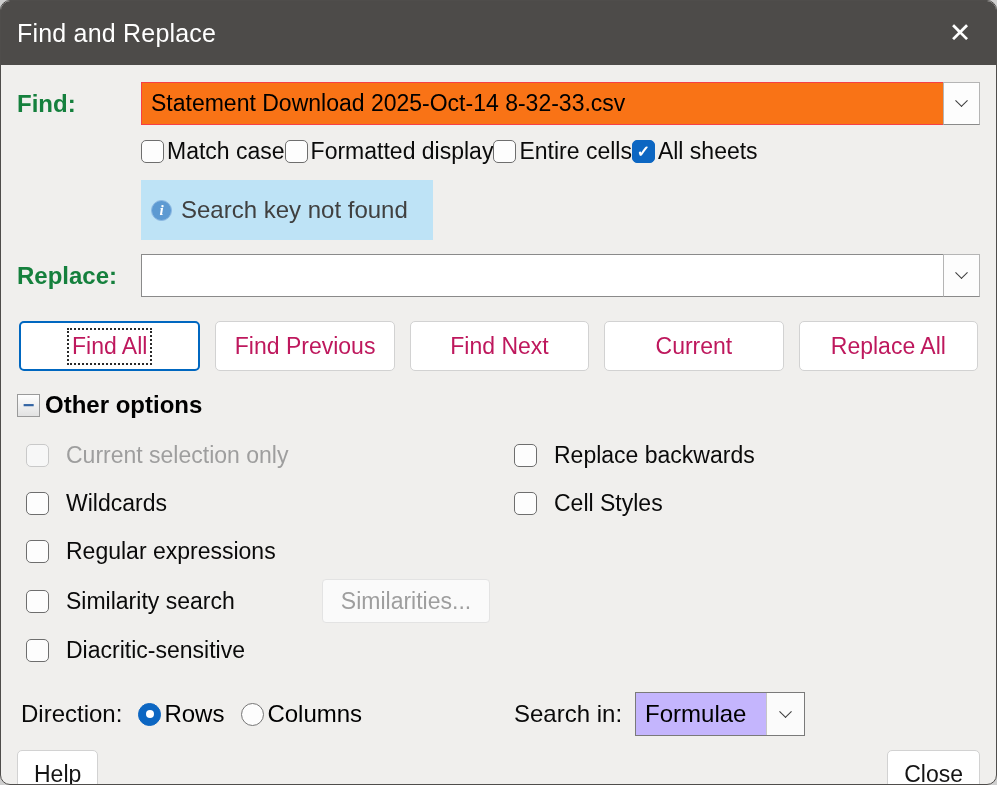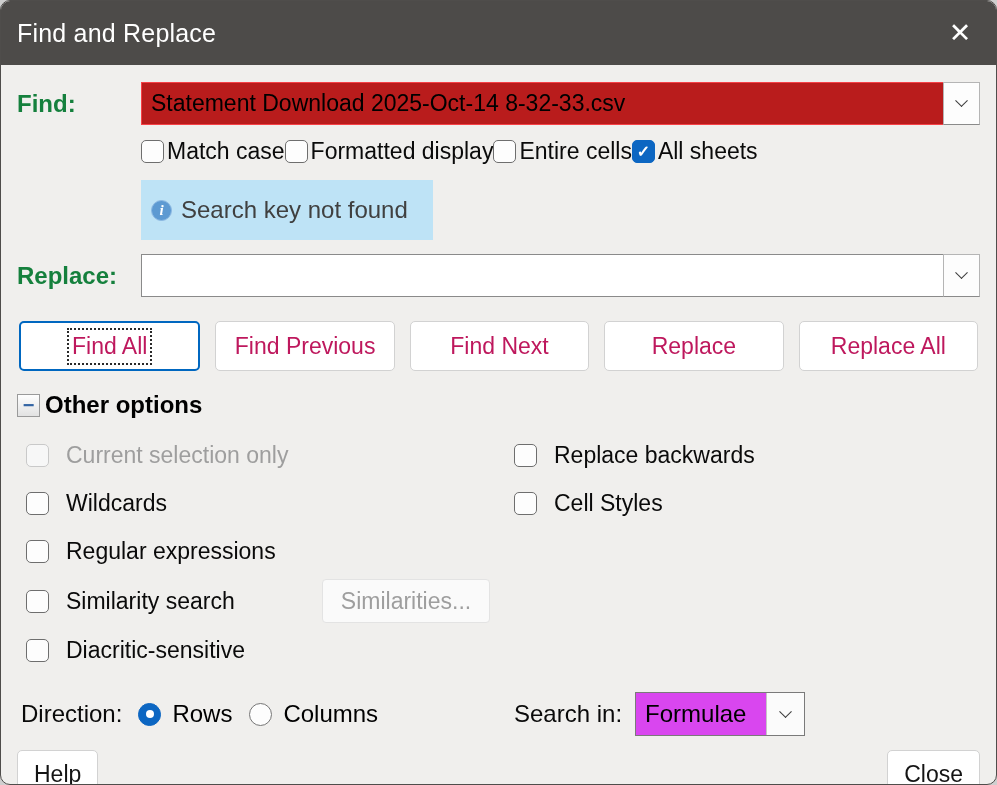--- a/index.html
+++ b/index.html
@@ -26,21 +26,21 @@
   
   .body { padding:17px 16px 14px 16px; }
   .field-row { display:flex; align-items:center; }
   .field-label { flex:0 0 124px; font-size:24px; font-weight:700; color:#15803d; }
   .combo { flex:1; display:flex; height:43px; }
   .combo input {
     flex:1; height:100%; border:1px solid #8a8a8a; border-right:none;
     font-family:"Liberation Sans",sans-serif; font-size:23px; color:#000;
     padding:0 9px; outline:none; background:#fff;
   }
-  .combo input.not-found { background:#b91c1c; border-color:#f64046; }
+  .combo input.not-found { background:#f97316; border-color:#f64046; }
   .combo .drop-btn {
     width:37px; height:100%; background:#fdfdfd;
     border:1px solid #b5b5b5; border-bottom-color:#8a8a8a;
     display:flex; align-items:center; justify-content:center;
   }
   .chev { width:11px; height:11px; border-right:2px solid #3c3c3c; border-bottom:2px solid #3c3c3c;
     transform:rotate(45deg) translate(-2px,-2px); }
   .chev.small { width:9px; height:9px; border-width:1.5px; }
   
   .checks-row { margin:13px 0 15px 124px; display:flex; align-items:center; }
@@ -94,31 +94,31 @@
   .sim-row .check-item { width:296px; }
   .btn-secondary {
     width:168px; height:44px; background:#fafafa; border:1px solid #e3e3e3;
     border-radius:4px; font-family:"Liberation Sans",sans-serif;
     font-size:23px; color:#9e9e9e;
   }
   
   .bottom-row { display:flex; align-items:center; margin:14px 0 14px 4px; }
   .direction-group { width:493px; display:flex; align-items:center; }
   .group-label { font-size:24px; color:#0a0a0a; margin-right:16px; }
-  .radio-item { display:flex; align-items:center; gap:11px; font-size:24px; margin-right:17px; }
+  .radio-item { display:flex; align-items:center; gap:3px; font-size:24px; margin-right:17px; }
   .radio { width:23px; height:23px; border-radius:50%; border:1.5px solid #767676; background:#fdfdfd; position:relative; flex:0 0 23px; }
   .radio.selected { background:#0c66c2; border-color:#0c66c2; }
   .radio.selected::after {
     content:""; position:absolute; left:50%; top:50%; width:8px; height:8px;
     transform:translate(-50%,-50%); border-radius:50%; background:#fff;
   }
   .search-in-group { display:flex; align-items:center; }
   .search-in-group .group-label { margin-right:13px; }
   .combobox {
-    width:170px; height:44px; border:1px solid #7a7a7a; background:#d946ef;
+    width:170px; height:44px; border:1px solid #7a7a7a; background:#c4b5fd;
     display:flex; align-items:stretch;
   }
   .combobox .cb-value { flex:1; display:flex; align-items:center; padding-left:9px; font-size:24px; }
   .combobox .cb-drop { width:38px; border-left:1px solid #c6c6c6; background:#fbfbfb;
     display:flex; align-items:center; justify-content:center; }
   
   .footer { display:flex; justify-content:space-between; margin:12px 0 0 0; }
   .btn-dialog {
     min-width:80px; height:48px; padding:0 16px; background:#ffffff;
     border:1px solid #d2d2d2; border-radius:5px;
@@ -185,21 +185,21 @@
       <button class="btn focused">
         <span class="btn-label">Find All</span>
       </button>
       <button class="btn">
         <span class="btn-label">Find Previous</span>
       </button>
       <button class="btn">
         <span class="btn-label">Find Next</span>
       </button>
       <button class="btn">
-        <span class="btn-label">Replace</span>
+        <span class="btn-label">Current</span>
       </button>
       <button class="btn">
         <span class="btn-label">Replace All</span>
       </button>
     </div>
 
     <div class="section-header">
       <span class="collapse-box">−</span>
       <span class="section-title">Other options</span>
     </div>

